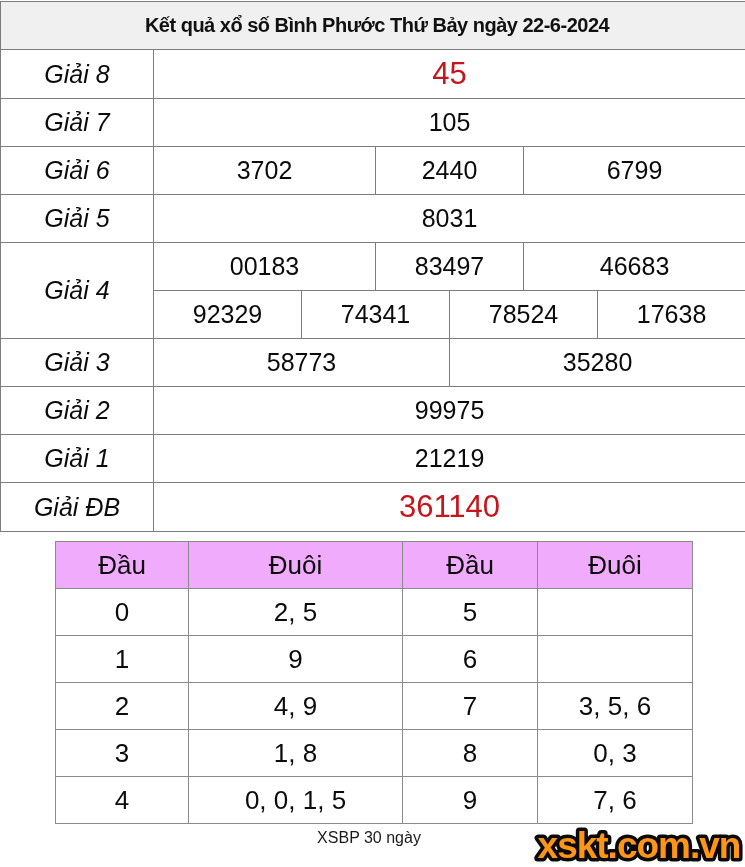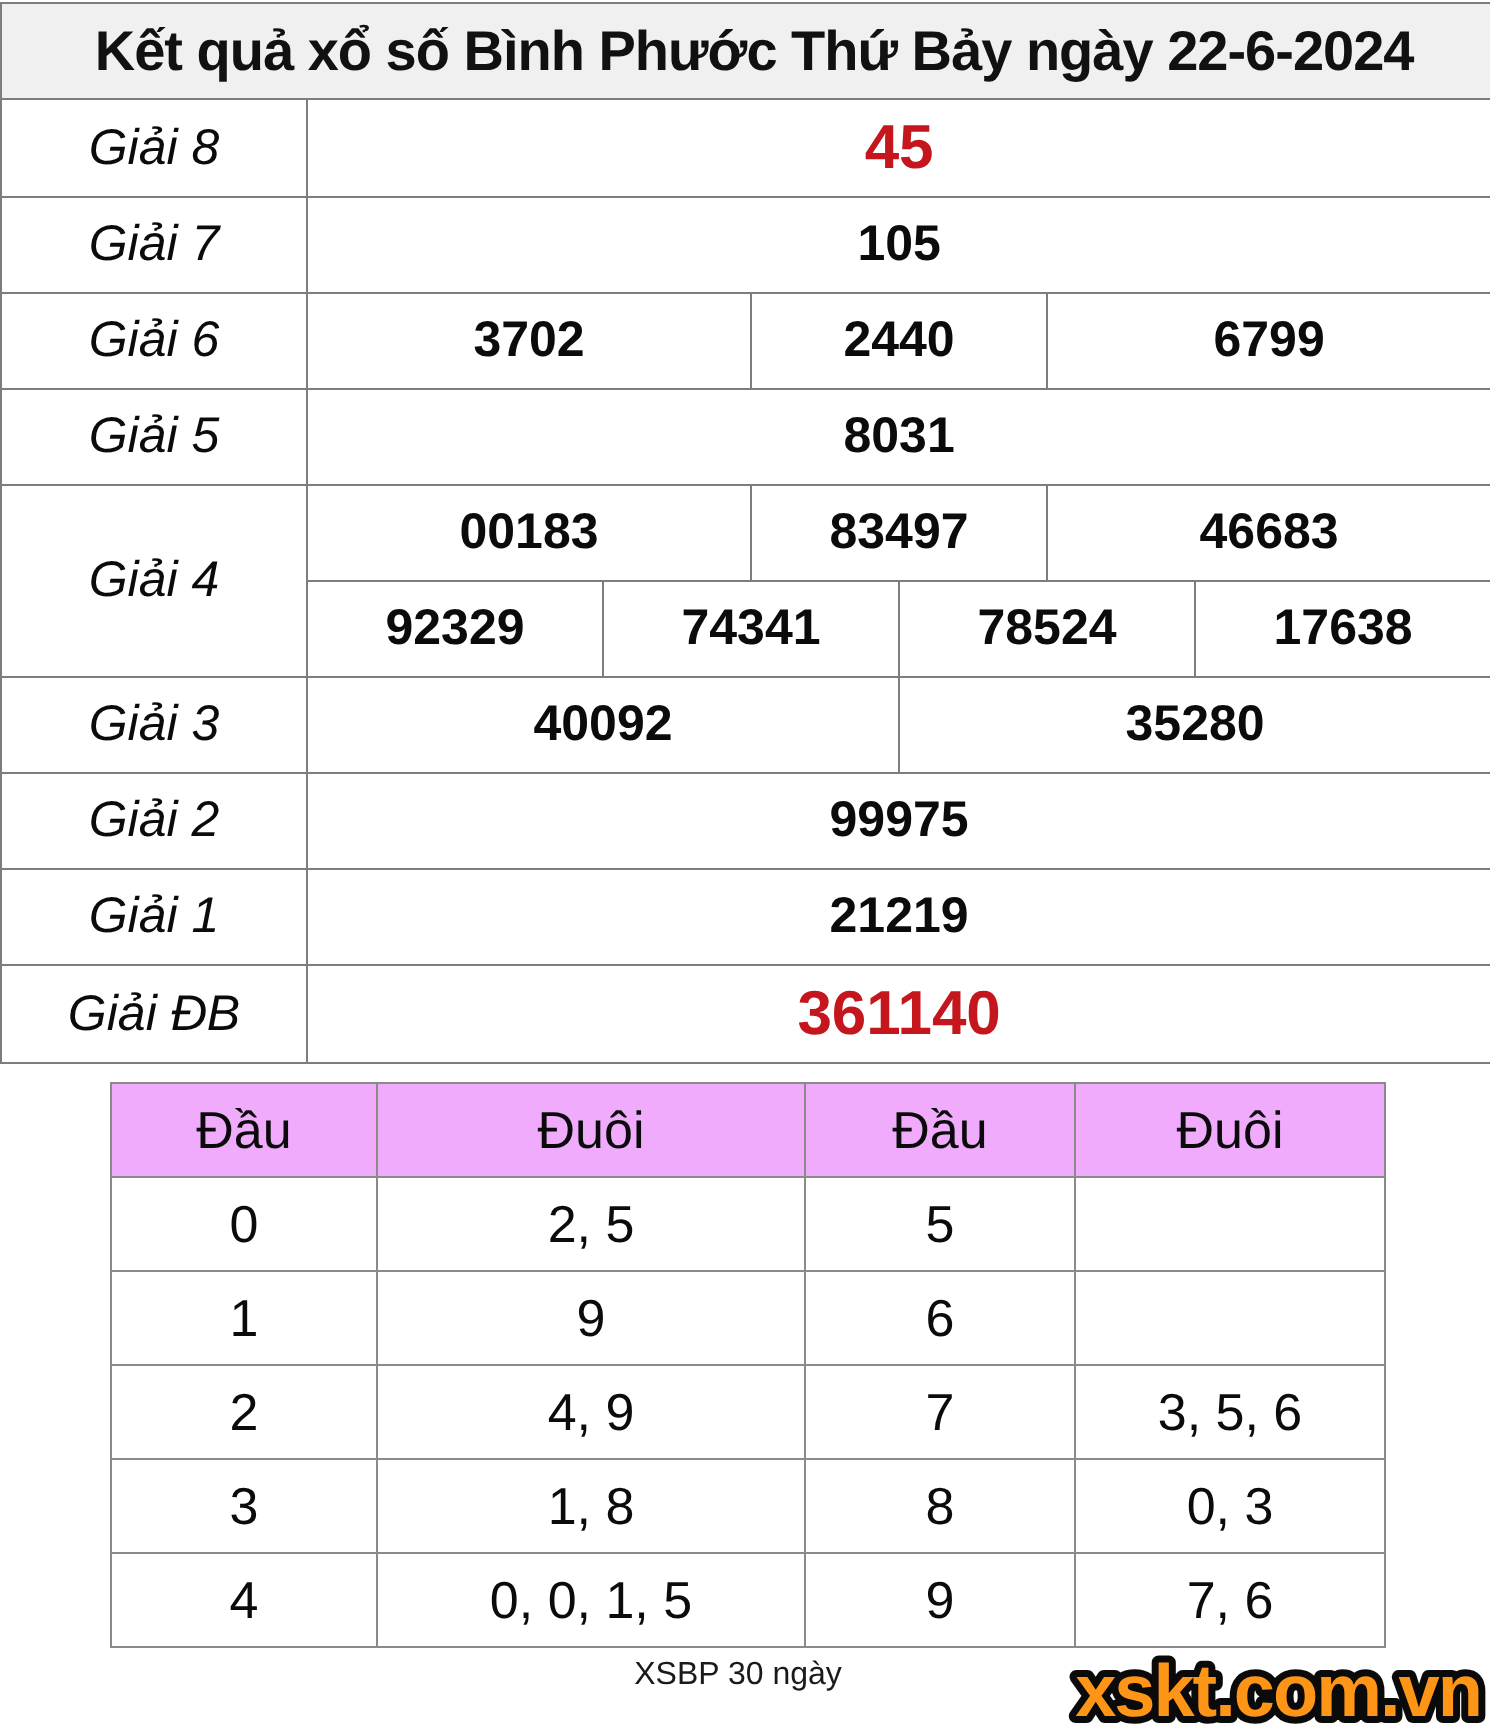--- a/index.html
+++ b/index.html
@@ -27,34 +27,34 @@
     vertical-align: middle;
     height: 48px;
     overflow: hidden;
     white-space: nowrap;
   }
   td.title-cell {
     background: #f0f0f0;
     border: 1px solid #444;
     border-top: 2px solid #1a1a1a;
     font-weight: bold;
-    font-size: 28px;
+    font-size: 20px;
     text-align: left;
     padding-left: 8px;
     letter-spacing: -0.5px;
   }
   td.prize-label {
     font-size: 25px;
     font-weight: normal;
     color: #0b0b0b;
     font-style: italic;
   }
   td.prize-value {
     font-size: 25px;
-    font-weight: bold;
+    font-weight: normal;
     color: #0b0b0b;
   }
   td.prize-value.red {
     color: #c4161c;
     font-size: 31px;
     height: 49px;
   }
 
   
   table.head-tail-table {
@@ -138,21 +138,21 @@
         <td class="prize-value" colspan="3">46683</td>
       </tr>
       <tr>
         <td class="prize-value" colspan="2">92329</td>
         <td class="prize-value" colspan="2">74341</td>
         <td class="prize-value" colspan="2">78524</td>
         <td class="prize-value" colspan="2">17638</td>
       </tr>
       <tr>
         <td class="prize-label">Giải 3</td>
-        <td class="prize-value" colspan="4">40092</td>
+        <td class="prize-value" colspan="4">58773</td>
         <td class="prize-value" colspan="4">35280</td>
       </tr>
       <tr>
         <td class="prize-label">Giải 2</td>
         <td class="prize-value" colspan="8">99975</td>
       </tr>
       <tr>
         <td class="prize-label">Giải 1</td>
         <td class="prize-value" colspan="8">21219</td>
       </tr>

